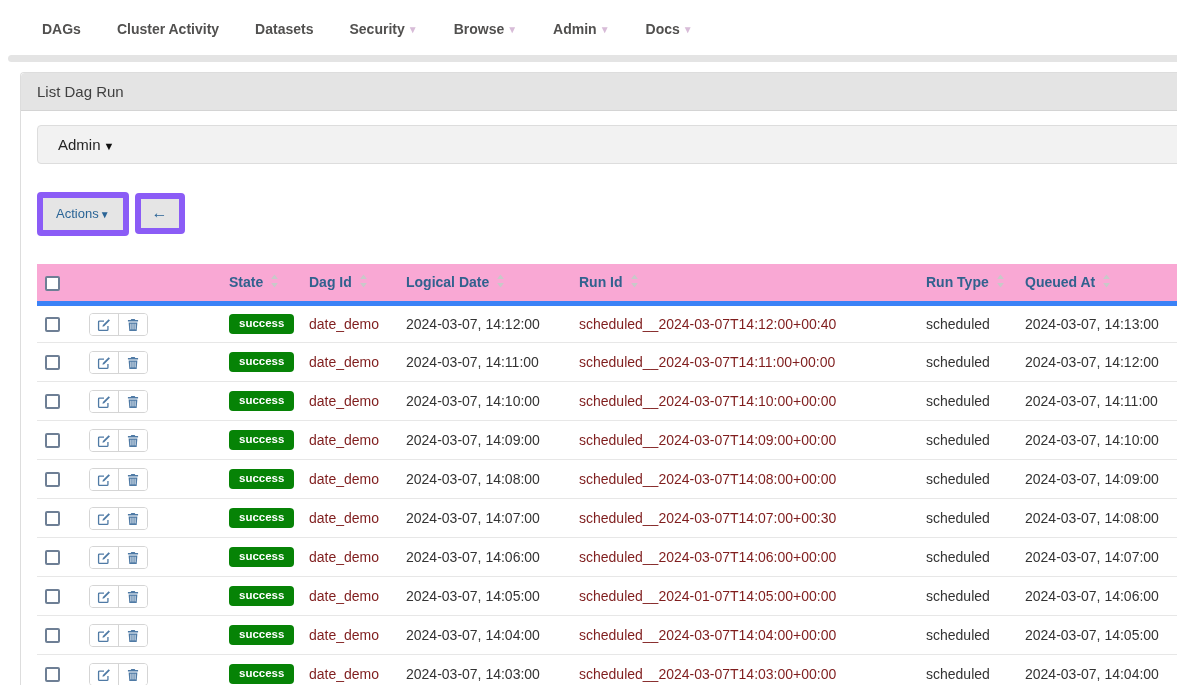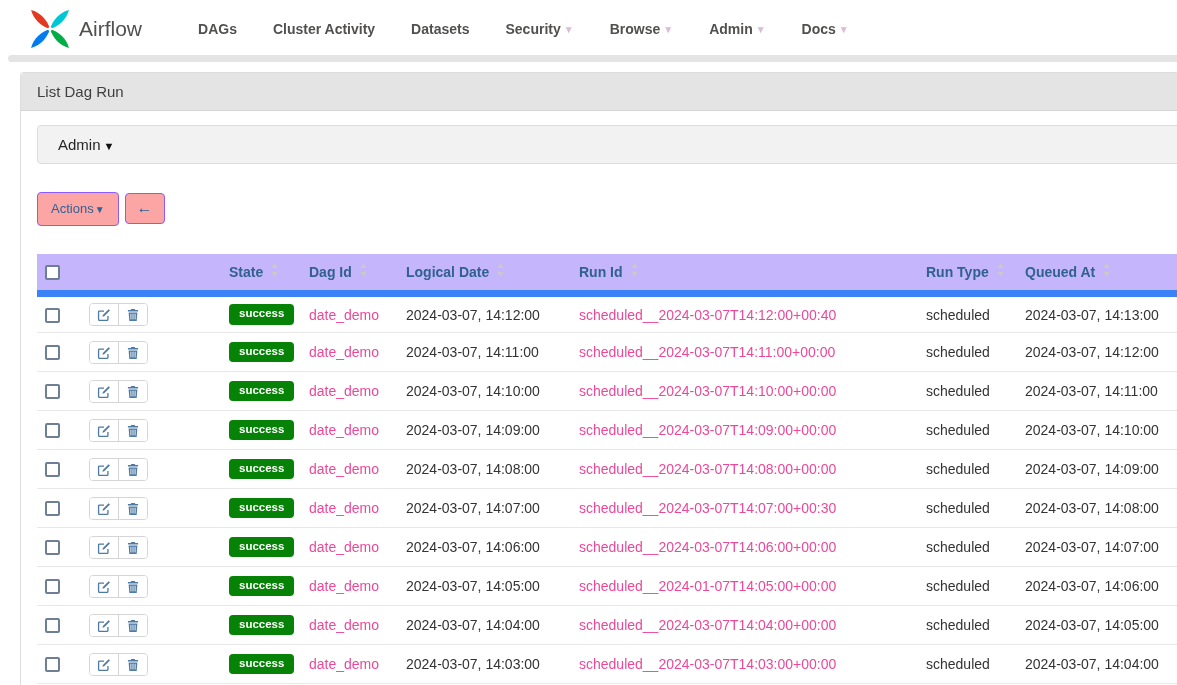--- a/index.html
+++ b/index.html
@@ -26,75 +26,57 @@
   .panel-heading { height:38px; line-height:37px; background:#e4e4e4;
     border-bottom:1px solid #d4d4d4; border-radius:4px 0 0 0;
     padding-left:16px; font-size:15px; color:#3f3f3f; }
   .panel-body { padding:14px 0 0 16px; min-height:575px; }
 
   .search-bar { height:39px; line-height:37px; background:#f2f2f2; border:1px solid #ddd;
     border-radius:4px; padding-left:20px; font-size:15px; color:#262626; cursor:pointer; width:1310px; }
   .search-caret { font-size:11px; margin-left:3px; color:#111; }
 
   .toolbar { margin-top:28px; display:flex; gap:6px; align-items:center; }
-  .btn { background:#fca5a5; border:1px solid #8b5cf6; border-radius:4px; color:#2a6496;
+  .btn { background:#e5e5e5; border:6px solid #8b5cf6; border-radius:4px; color:#2a6496;
     font-size:13px; padding:8px 13px; cursor:pointer; font-family:inherit; line-height:1.2; }
   .btn .btn-caret { font-size:10px; margin-left:1px; }
   .btn-back { font-size:16px; padding:4px 11px 6px; font-weight:bold; }
 
   
   .table-wrap { margin-top:28px; }
   table { border-collapse:collapse; table-layout:fixed; width:1270px; font-size:14px; }
   col.c1{width:40px} col.c2{width:140px} col.c3{width:80px} col.c4{width:97px}
   col.c5{width:173px} col.c6{width:347px} col.c7{width:99px} col.c8{width:294px}
-  thead th { background:#c4b5fd; height:40px; text-align:left; padding:0 0 0 12px;
-    color:#31618e; font-size:14px; border-bottom:7px solid #3b82f6; }
+  thead th { background:#f9a8d4; height:40px; text-align:left; padding:0 0 0 12px;
+    color:#31618e; font-size:14px; border-bottom:5px solid #3b82f6; }
   thead th.chk, tbody td.chk { padding-left:8px; }
   .hdr { display:inline-flex; align-items:center; gap:7px; cursor:pointer; }
   tbody td { height:39px; border-bottom:1px solid #e7e7e7; padding:0 0 0 12px;
     color:#333; white-space:nowrap; overflow:hidden; }
-  a { color:#ec4899; text-decoration:none; cursor:pointer; }
+  a { color:#7f1d1d; text-decoration:none; cursor:pointer; }
 
   input[type=checkbox] { appearance:none; -webkit-appearance:none; width:15px; height:15px;
     border:2px solid #6e7f95; border-radius:2px; background:#fff; cursor:pointer; margin:0;
     vertical-align:middle; }
 
   .badge { display:inline-block; background:#068306; color:#fff; font-size:11.5px;
     font-weight:bold; padding:4px 10px 5px; border-radius:4px; line-height:1; }
 
   .btngroup { display:inline-flex; border:1px solid #d5d5d5; border-radius:4px;
     overflow:hidden; background:#fff; vertical-align:middle; }
   .ibtn { background:#fff; border:none; border-right:1px solid #d5d5d5;
     padding:4px 7px 3px; cursor:pointer; display:flex; align-items:center; }
   .ibtn:last-child { border-right:none; }
 
   .sort-ic { display:inline-block; }
 </style>
 </head>
 <body>
 
 <nav class="navbar">
-  <div class="brand">
-    <span style="display:flex;">
-      <svg width="44" height="44" viewBox="0 0 100 100">
-        <path d="M50,50 C30,44 12,28 7,7 C28,12 44,30 50,50 Z" fill="#e43921"></path>
-        <g transform="rotate(90 50 50)">
-            <path d="M50,50 C30,44 12,28 7,7 C28,12 44,30 50,50 Z" fill="#00c7d4"></path>
-          </g>
-        <g transform="rotate(180 50 50)">
-            <path d="M50,50 C30,44 12,28 7,7 C28,12 44,30 50,50 Z" fill="#00ad46"></path>
-          </g>
-        <g transform="rotate(270 50 50)">
-            <path d="M50,50 C30,44 12,28 7,7 C28,12 44,30 50,50 Z" fill="#017cee"></path>
-          </g>
-        <circle cx="50" cy="50" r="4.5" fill="#fff"></circle>
-      </svg>
-    </span>
-    <span class="brand-text">Airflow</span>
-  </div>
   <ul class="nav-items" id="nav-items">
   <li class="nav-item"><span class="nav-label">DAGs</span></li>
 
   <li class="nav-item"><span class="nav-label">Cluster Activity</span></li>
 
   <li class="nav-item"><span class="nav-label">Datasets</span></li>
 
   <li class="nav-item"><span class="nav-label">Security</span><span class="nav-caret">▼</span></li>
 
   <li class="nav-item"><span class="nav-label">Browse</span><span class="nav-caret">▼</span></li>

